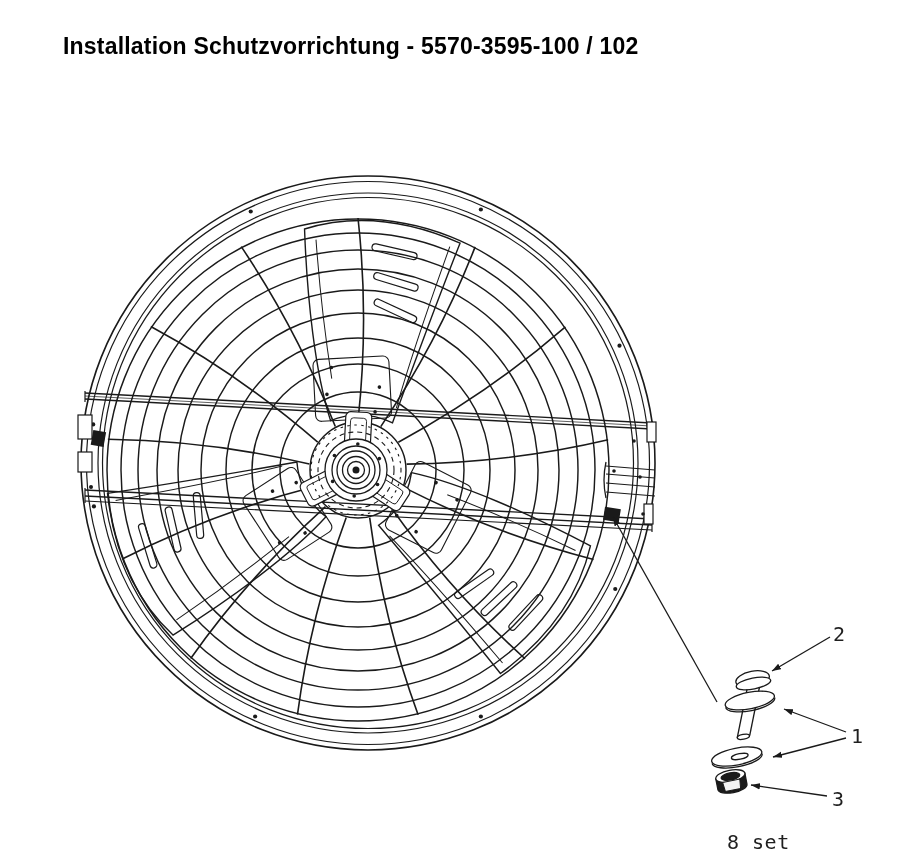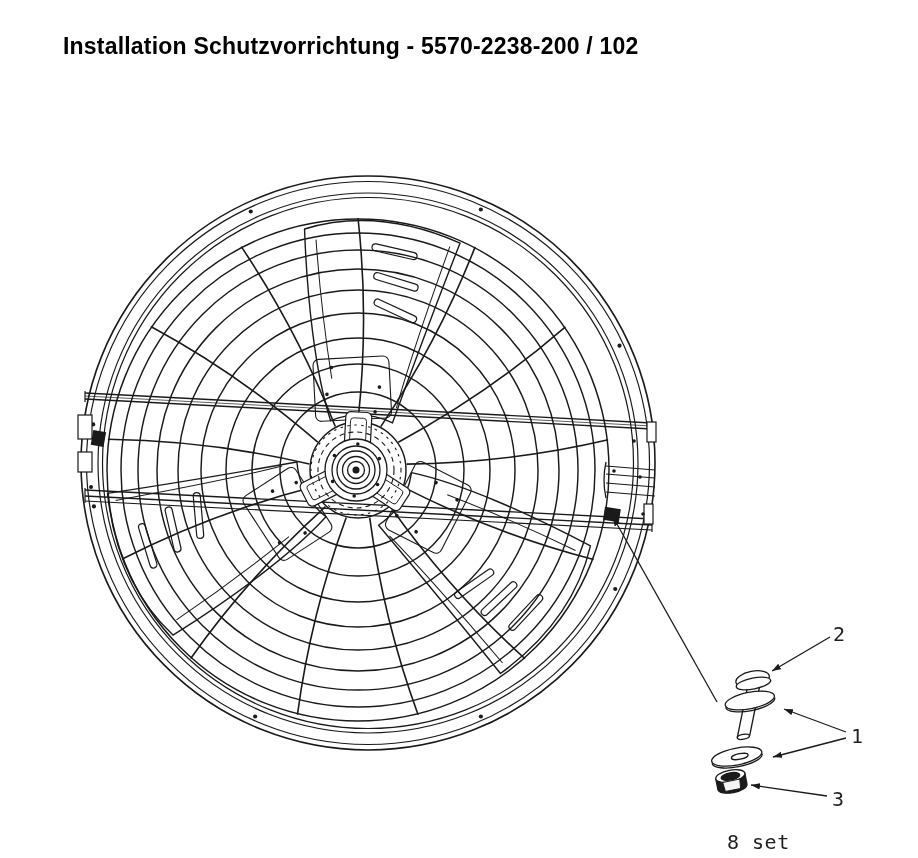--- a/index.html
+++ b/index.html
@@ -12,21 +12,21 @@
     font-size:23px;font-weight:bold;color:#000;letter-spacing:.2px;
     white-space:nowrap;
   }
   #diagram-svg{position:absolute;left:0;top:0;}
   .lbl{font-family:"DejaVu Sans Mono",monospace;font-size:20px;fill:#1f1f1f;}
   .note{font-family:"DejaVu Sans Mono",monospace;font-size:20px;fill:#1f1f1f;letter-spacing:.5px;}
 </style>
 </head>
 <body>
 
-<div class="title">Installation Schutzvorrichtung - 5570-2238-200 / 102</div>
+<div class="title">Installation Schutzvorrichtung - 5570-3595-100 / 102</div>
 
 <svg id="diagram-svg" width="918" height="858" viewBox="0 0 918 858">
   <defs>
     <marker id="arr" markerWidth="10" markerHeight="8" refX="9" refY="3.5" orient="auto" markerUnits="userSpaceOnUse">
       <path d="M0,0.3 L9,3.5 L0,6.7 Z" fill="#1a1a1a"></path>
     </marker>
   </defs>
 
   <g id="g-housing">
       <circle cx="368" cy="463" r="287" stroke="#1a1a1a" stroke-width="1.6" fill="none"></circle>

